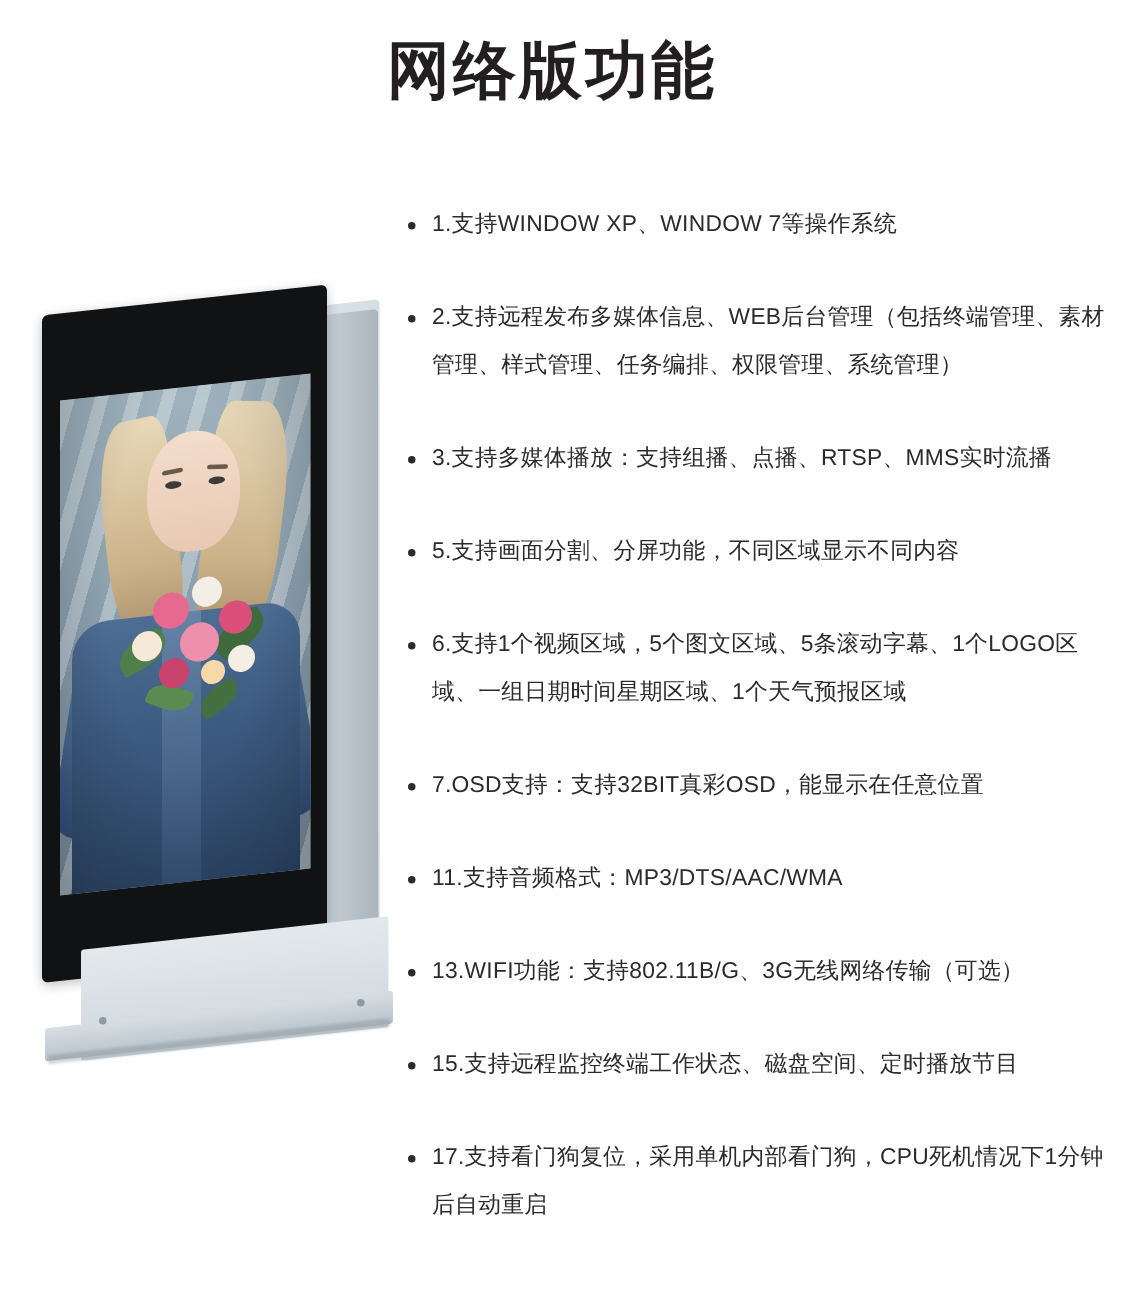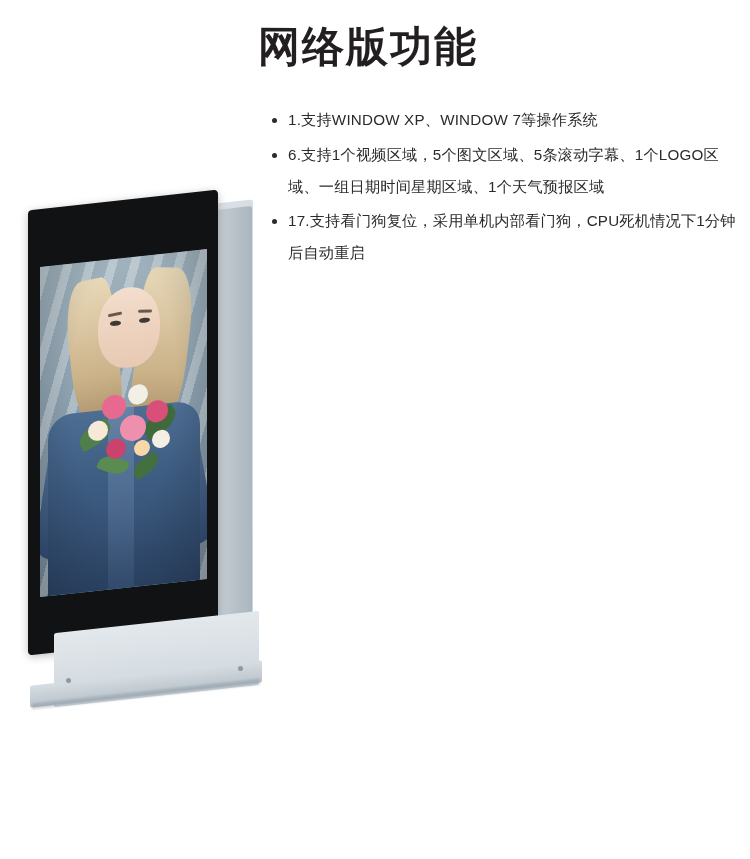--- a/index.html
+++ b/index.html
@@ -39,20 +39,21 @@
     list-style: none;
   }
   .feature-item {
     position: relative;
     padding-left: 16px;
     font-size: 15.2px;
     line-height: 32px;
     color: #2b2b2b;
     letter-spacing: 0.2px;
     margin-bottom: 2.5px;
+    margin-top: 30px;
   }
   .feature-item::before {
     content: "";
     position: absolute;
     left: 0;
     top: 14px;
     width: 5px;
     height: 5px;
     border-radius: 50%;
     background: #2b2b2b;
@@ -266,17 +267,24 @@
 
     <div class="kiosk-base"></div>
     <div class="kiosk-foot"></div>
     <div class="kiosk-foot-shadow"></div>
     <div class="kiosk-screw" style="left:58px; top:492px;"></div>
     <div class="kiosk-screw" style="left:230px; top:480px;"></div>
   </div>
 
   <ul class="feature-list">
     <li class="feature-item">1.支持WINDOW XP、WINDOW 7等操作系统</li>
+    <li class="feature-item">2.支持远程发布多媒体信息、WEB后台管理（包括终端管理、素材管理、样式管理、任务编排、权限管理、系统管理）</li>
+    <li class="feature-item">3.支持多媒体播放：支持组播、点播、RTSP、MMS实时流播</li>
+    <li class="feature-item">5.支持画面分割、分屏功能，不同区域显示不同内容</li>
     <li class="feature-item">6.支持1个视频区域，5个图文区域、5条滚动字幕、1个LOGO区域、一组日期时间星期区域、1个天气预报区域</li>
+    <li class="feature-item">7.OSD支持：支持32BIT真彩OSD，能显示在任意位置</li>
+    <li class="feature-item">11.支持音频格式：MP3/DTS/AAC/WMA</li>
+    <li class="feature-item">13.WIFI功能：支持802.11B/G、3G无线网络传输（可选）</li>
+    <li class="feature-item">15.支持远程监控终端工作状态、磁盘空间、定时播放节目</li>
     <li class="feature-item">17.支持看门狗复位，采用单机内部看门狗，CPU死机情况下1分钟后自动重启</li>
   </ul>
 
 </div>
 
 </body></html>

